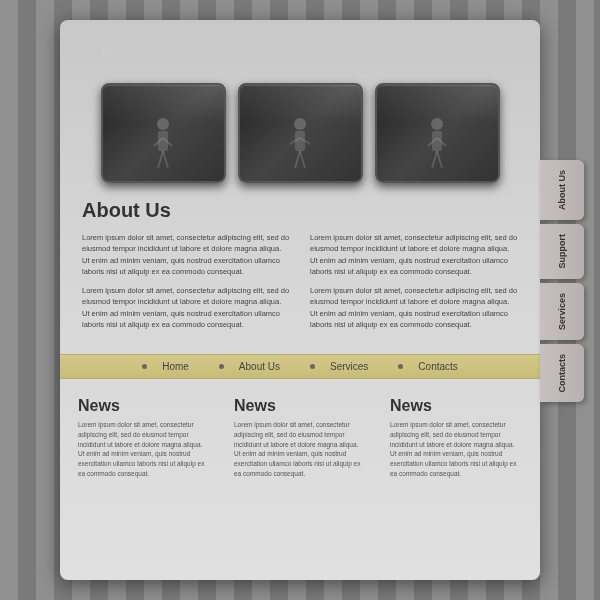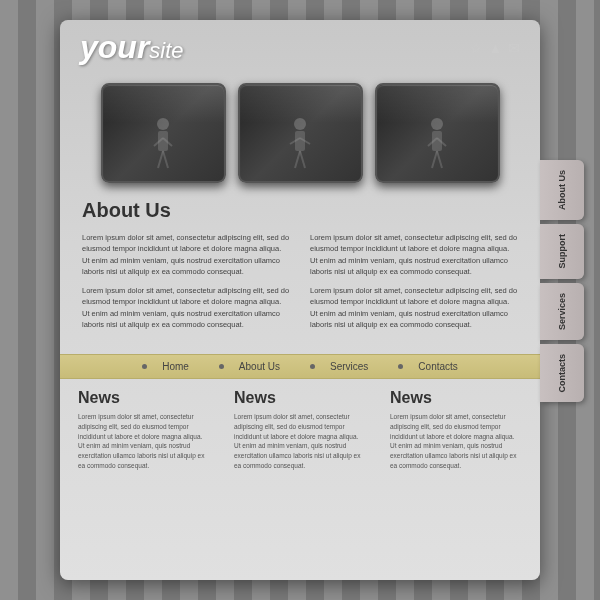--- a/index.html
+++ b/index.html
@@ -168,21 +168,21 @@
       height: 5px;
       background: #666;
       border-radius: 50%;
       display: inline-block;
     }
 
     
     .news-section {
       display: flex;
       gap: 24px;
-      padding: 10px 18px 12px;
+      padding: 18px 18px 12px;
     }
 
     .news-col {
       flex: 1;
     }
 
     .news-title {
       font-size: 16px;
       font-weight: bold;
       color: #333;
@@ -228,23 +228,20 @@
 
   </style>
 </head>
 <body>
 
 <div class="bg"></div>
 
 <div class="main-container">
 
   <div class="header">
-    <div class="site-title">
-      <span class="your">your</span><span class="site">site</span>
-    </div>
     <div class="header-icons">
       <span class="header-icon">☆</span>
       <span class="header-icon">▲</span>
       <span class="header-icon">✉</span>
     </div>
   </div>
 
   <div class="thumbnails">
     <div class="thumb">
       <svg class="thumb-figure" viewBox="0 0 30 55" xmlns="http://www.w3.org/2000/svg">

